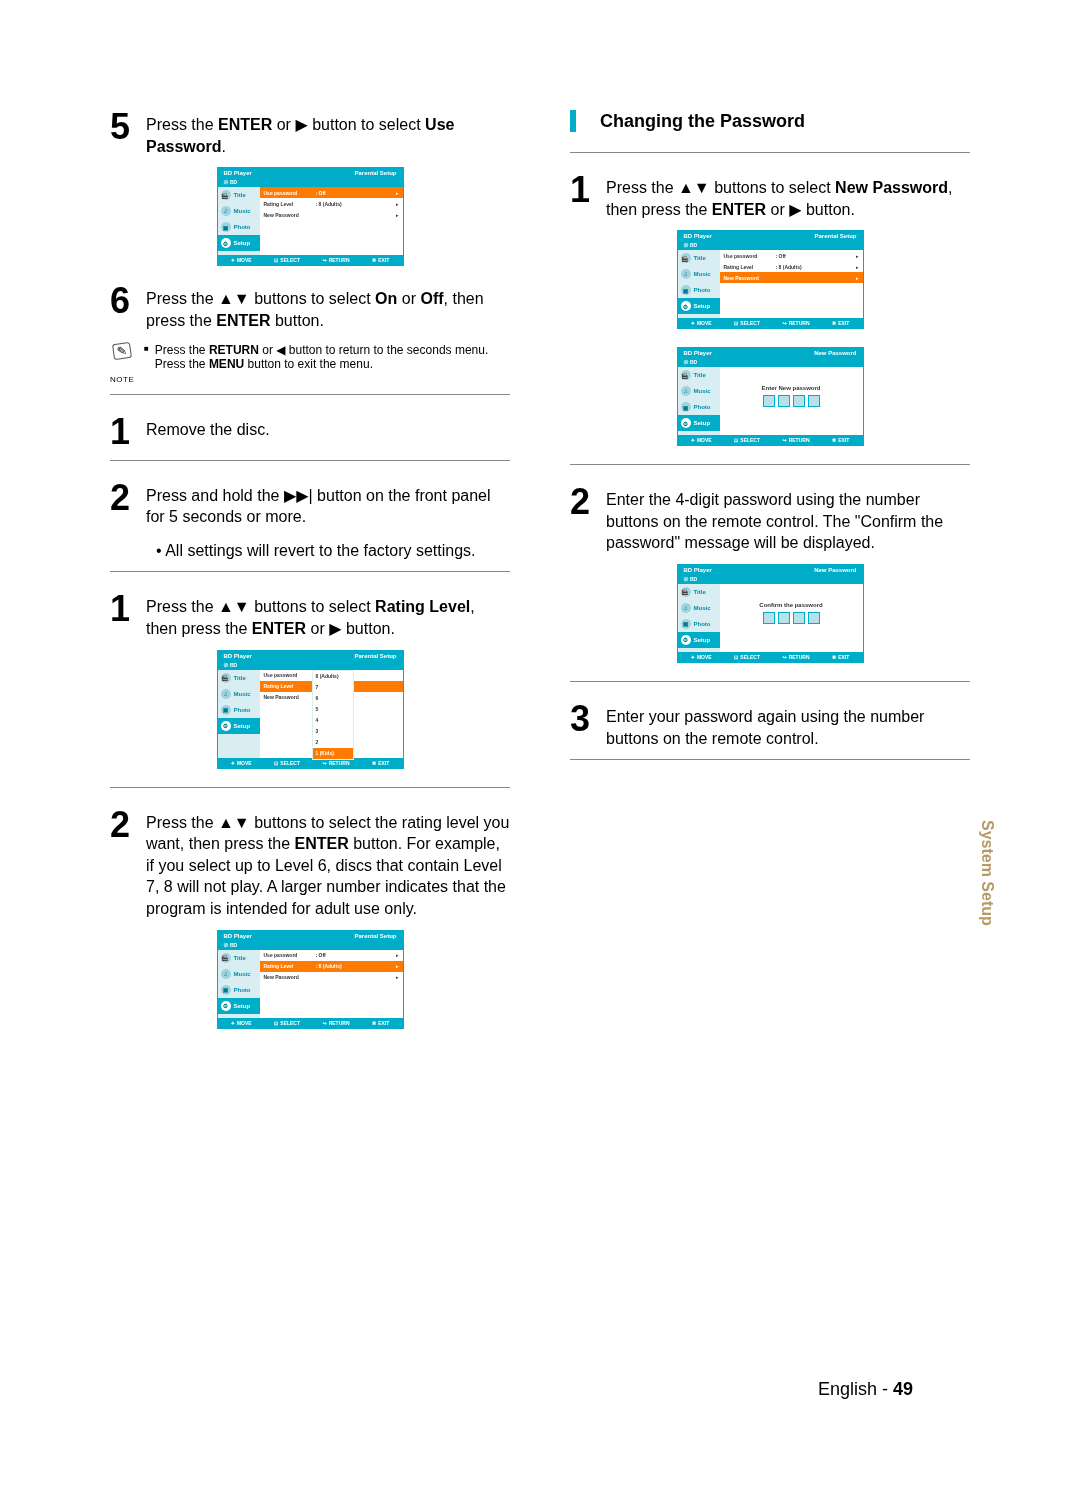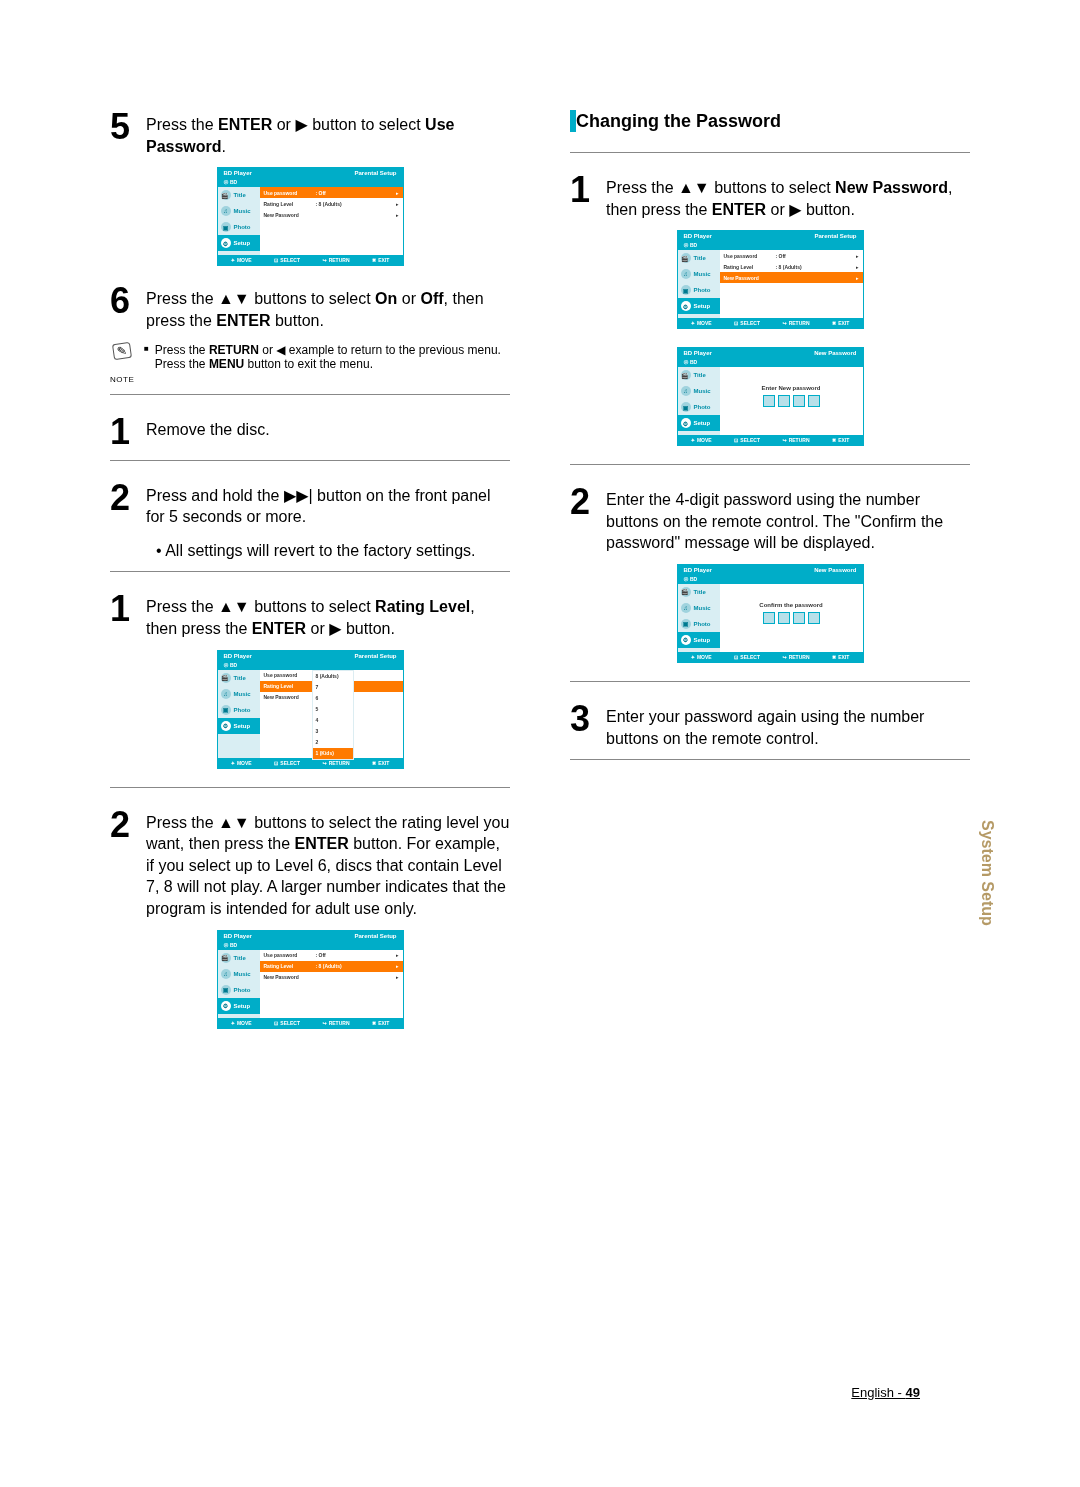--- a/index.html
+++ b/index.html
@@ -41,21 +41,21 @@
     line-height: 1.35;
     padding-top: 4px;
   }
   .step-text .sub {
     margin-left: 10px;
     margin-top: 12px;
   }
   .section-head {
     display: flex;
     align-items: center;
-    gap: 0;
+    gap: 24px;
     margin: 30px 0 20px 0;
   }
   .section-head .bar {
     width: 6px;
     height: 22px;
     background: #00adc8;
   }
   .section-head .title {
     font-size: 18px;
     font-weight: bold;
@@ -208,23 +208,22 @@
     right: 84px;
     top: 820px;
     writing-mode: vertical-rl;
     font-weight: bold;
     font-size: 16px;
     color: #b59a66;
   }
   .footer {
     position: absolute;
     bottom: 50px;
-    right: 160px;
-    font-size: 13px;
-    text-decoration: underline;
+    right: 167px;
+    font-size: 18px;
   }
   .footer .pg { font-weight: bold; }
 </style>
 </head>
 <body>
 
 <div class="page">
   <div class="columns">
 
     <div class="col">
@@ -295,21 +294,21 @@
       </div>
 
       <div class="note">
         <div class="note-icon">
           <span class="nbadge">✎</span>
           <div class="nlabel">NOTE</div>
         </div>
         <div class="note-body">
           <div class="line">
               <span class="sq">■</span>
-              <div><span>Press the </span><b>RETURN</b><span> or </span><span>◀</span><span> example to return to the previous menu.</span></div>
+              <div><span>Press the </span><b>RETURN</b><span> or </span><span>◀</span><span> button to return to the seconds menu.</span></div>
             </div>
           <div class="line">
               <span class="sq" style="visibility:hidden">■</span>
               <div><span>Press the </span><b>MENU</b><span> button to exit the menu.</span></div>
             </div>
         </div>
       </div>
 
       <hr class="rule">
 

